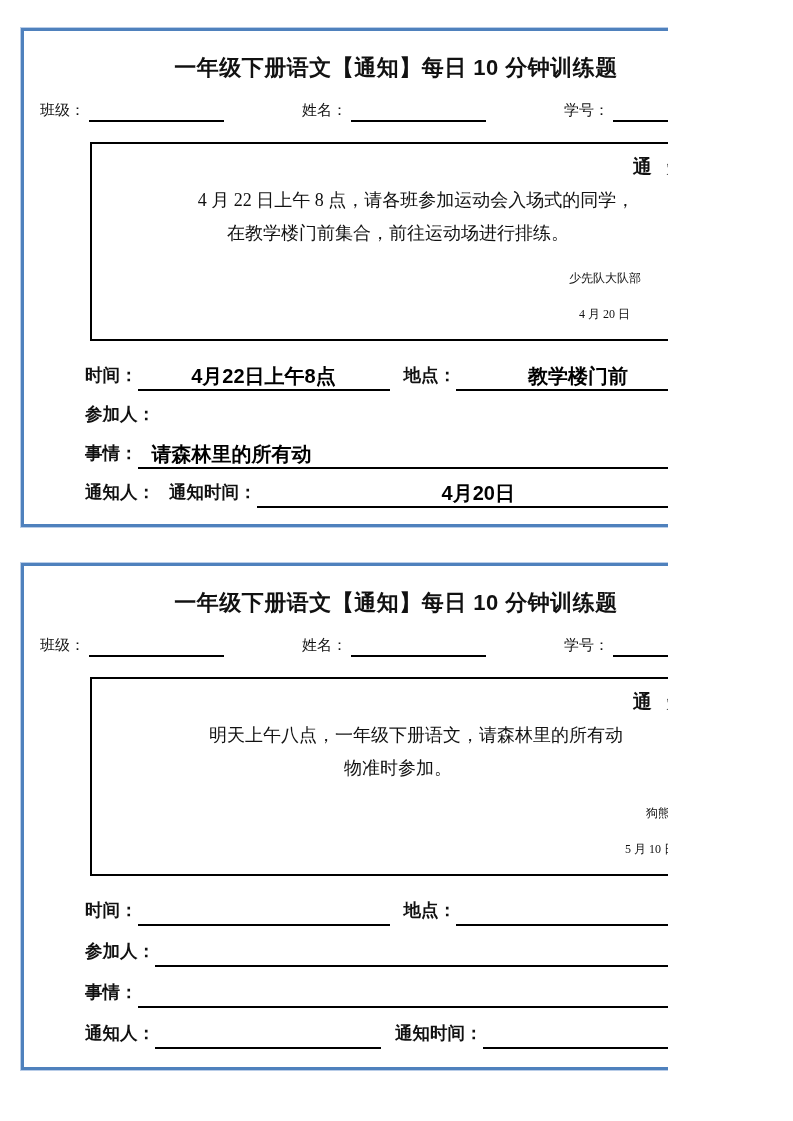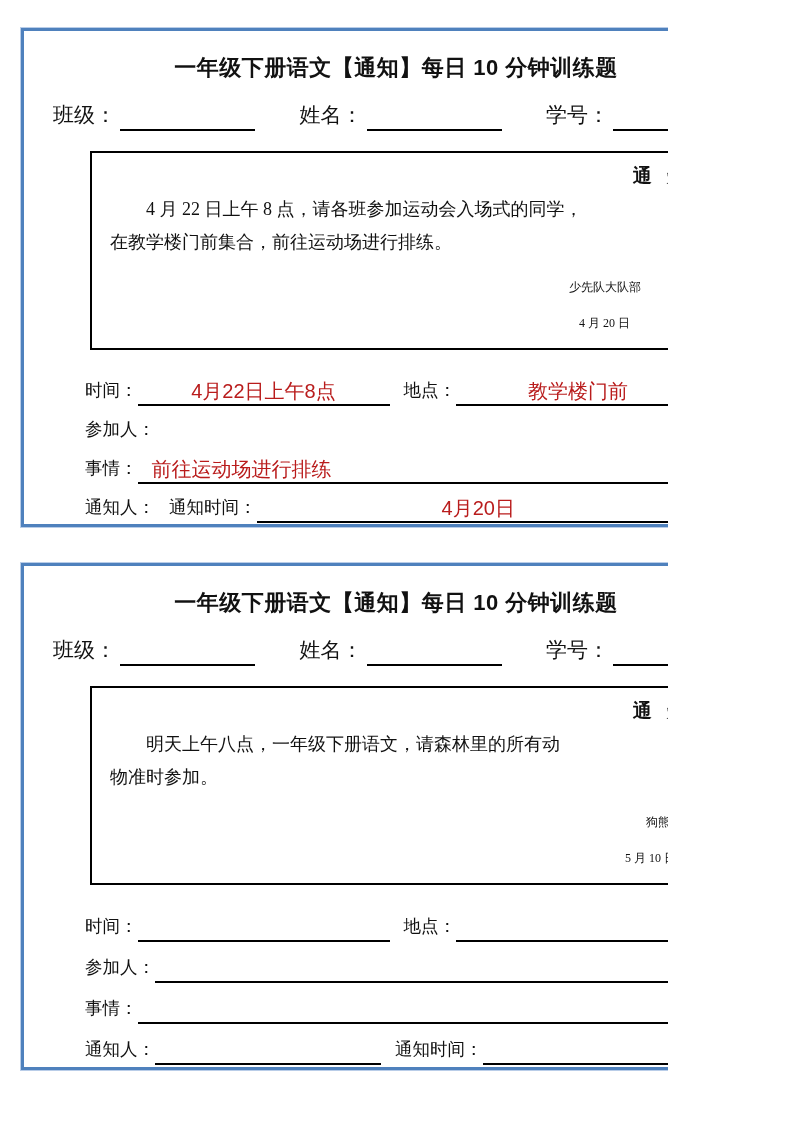--- a/index.html
+++ b/index.html
@@ -32,22 +32,22 @@
     text-align: center;
     font-size: 22px;
     font-weight: bold;
     letter-spacing: 0.5px;
   }
 
   .student-row {
     display: flex;
     justify-content: space-between;
     align-items: flex-end;
-    margin: 18px 20px 0 29px;
-    font-size: 21px;
+    margin: 18px 20px 0 16px;
+    font-size: 15px;
     text-align: center;
   }
   .field { display: flex; align-items: flex-end; }
   .flabel { white-space: nowrap; padding-bottom: 2px; }
   .fblank {
     display: inline-block;
     width: 135px;
     height: 18px;
     border-bottom: 2px solid #000000;
     margin-left: 4px;
@@ -64,20 +64,21 @@
     text-align: right;
     font-size: 19px;
     font-weight: bold;
     word-spacing: 10px;
     font-family: "Liberation Sans", sans-serif;
     margin-top: 2px;
   }
   .notice-line {
     font-size: 18px;
     line-height: 33px;
+    text-align: center;
   }
   .notice-line.indent { text-indent: 2em; margin-top: 4px; }
   .notice-sign {
     text-align: right;
     font-size: 12px;
     line-height: 30px;
     margin-top: 13px;
   }
   .notice-date {
     text-align: right;
@@ -86,38 +87,39 @@
     margin-top: 6px;
   }
   .p1 .notice-sign { padding-right: 45px; }
   .p1 .notice-date { padding-right: 56px; }
   .p2 .notice-sign { padding-right: 16px; }
   .p2 .notice-date { padding-right: 10px; }
 
   .answers { margin: 22px 68px 0 61px; }
   .arow {
     display: flex;
-    align-items: center;
+    align-items: flex-start;
     height: 39px;
+    font-weight: bold;
   }
   .p2 .arow { height: 41px; }
   .alabel {
     white-space: nowrap;
     font-size: 17.5px;
     padding-bottom: 3px;
   }
   .alabel.gap { margin-left: 14px; }
   .ablank {
     box-sizing: border-box;
     border-bottom: 2px solid #000000;
     min-height: 28px;
     line-height: 26px;
     text-align: center;
     font-size: 20px;
-    color: #b91c1c;
+    color: #000000;
     white-space: nowrap;
     overflow: hidden;
   }
   .ablank.left { text-align: left; padding-left: 14px; }
   .ablank.w1 { width: 252px; }
   .ablank.w2 { width: 226px; }
   .ablank.grow { flex: 1; }
 </style>
 </head>
 <body>
@@ -155,21 +157,21 @@
         <span class="alabel">时间：</span>
         <span class="ablank w1">4月22日上午8点</span>
         <span class="alabel gap">地点：</span>
         <span class="ablank grow">教学楼门前</span>
       </div>
       <div class="arow">
         <span class="alabel">参加人：</span>
       </div>
       <div class="arow">
         <span class="alabel">事情：</span>
-        <span class="ablank grow left">前往运动场进行排练</span>
+        <span class="ablank grow left">请森林里的所有动</span>
       </div>
       <div class="arow">
         <span class="alabel">通知人：</span>
         <span class="alabel gap">通知时间：</span>
         <span class="ablank grow">4月20日</span>
       </div>
     </div>
   </div>
 
   <div class="panel p2">

